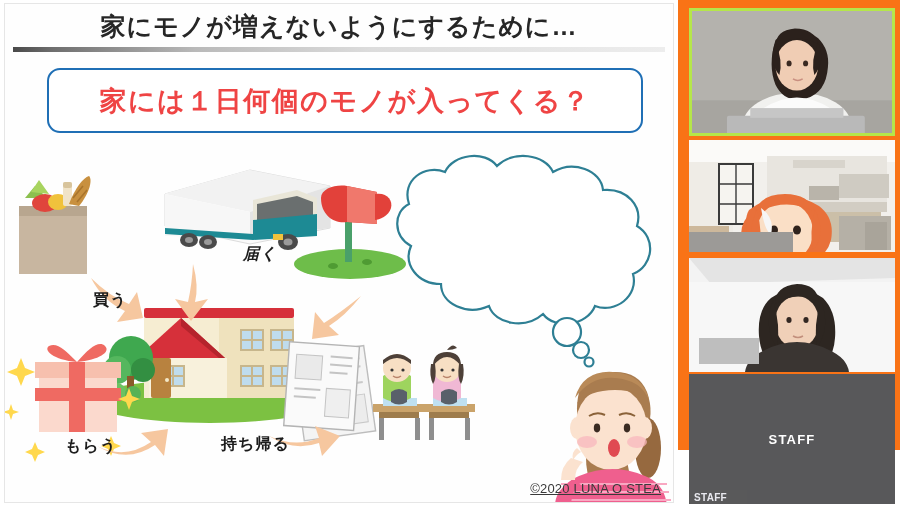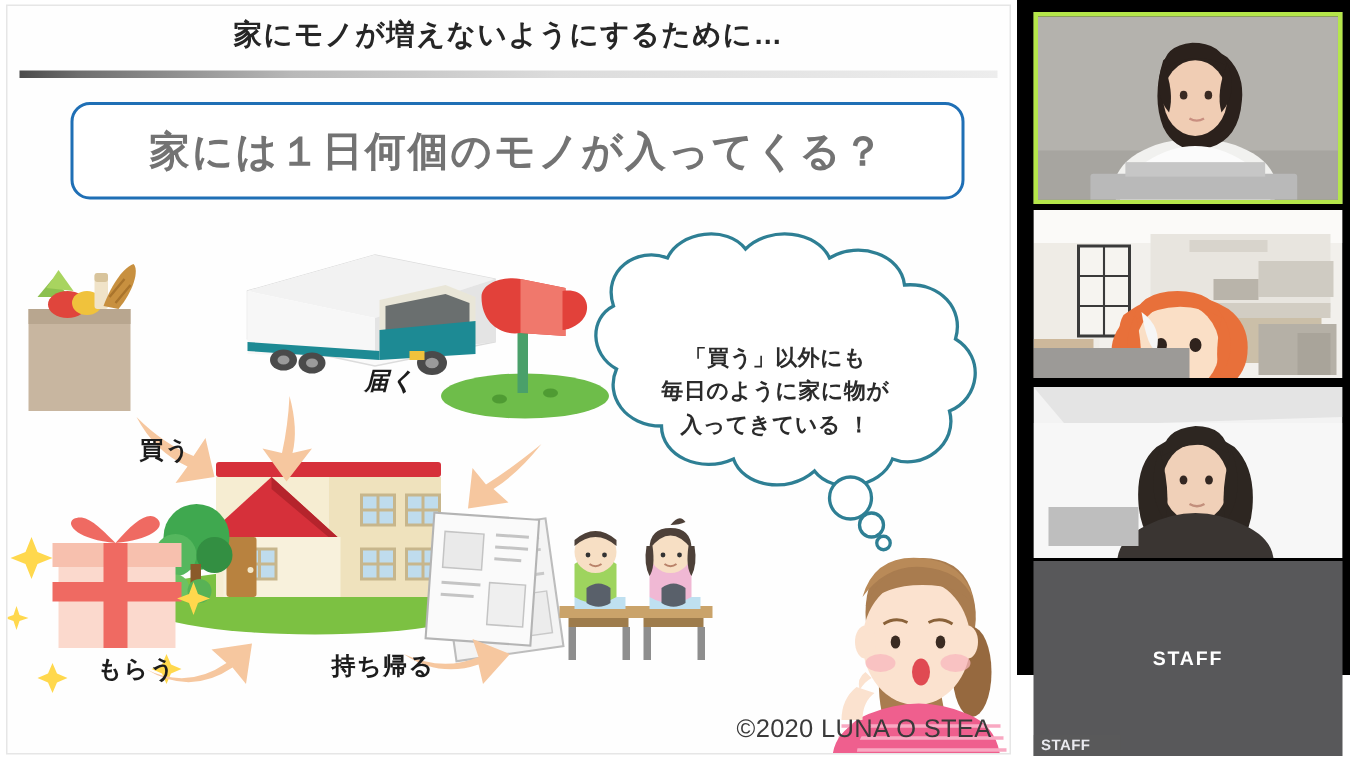--- a/index.html
+++ b/index.html
@@ -7,54 +7,54 @@
               font-family:"Liberation Sans","DejaVu Sans",sans-serif; }
   #root { position:relative; width:900px; height:506px; }
 
   
   .slide-area { position:absolute; left:0; top:0; width:678px; height:506px;
                 background:#ffffff; overflow:hidden; }
   .slide-inner { position:absolute; left:4px; top:3px; width:670px; height:500px;
                  background:#fefefe; border:1px solid #e6e6e6; overflow:hidden; }
 
   .slide-title { position:absolute; left:0; top:6px; width:100%; text-align:center;
-                 font-size:19px; font-weight:bold; color:#262626; letter-spacing:1px;
+                 font-size:25px; font-weight:bold; color:#262626; letter-spacing:1px;
                  white-space:nowrap; }
   .title-rule { position:absolute; left:8px; top:43px; width:652px; height:5px;
                 background:linear-gradient(to right,#4a4a4a 0%,#6e6e6e 6%,#b9b9b9 28%,#dcdcdc 55%,#ededed 100%); }
 
   .q-box { position:absolute; left:42px; top:64px; width:596px; height:65px;
            border:2.5px solid #1f6fb5; border-radius:13px; background:#ffffff;
            display:flex; align-items:center; justify-content:center; }
-  .q-text { font-size:27px; font-weight:bold; color:#737373; letter-spacing:1.5px;
+  .q-text { font-size:27px; font-weight:bold; color:#ef4444; letter-spacing:1.5px;
             white-space:nowrap; }
 
   
   .illus { position:absolute; left:0; top:132px; width:670px; height:366px; }
 
   
   .bubble-wrap { position:absolute; left:378px; top:36px; width:268px; height:180px; }
   .bubble-txt { position:absolute; left:0; top:56px; width:268px; text-align:center;
                 font-size:14.5px; font-weight:bold; color:#2b2b2b; line-height:1.55;
                 letter-spacing:.5px; }
 
   
   .lbl { position:absolute; font-size:16px; font-weight:bold; color:#1c1c1c;
          white-space:nowrap; letter-spacing:1px; }
   .lbl-kau    { left:88px;  top:110px;margin-top:44px; }
   .lbl-todoku { left:238px; top:108px;font-style:italic; }
   .lbl-morau  { left:60px;  top:300px; }
   .lbl-mochi  { left:216px; top:298px; }
 
-  .copyright { position:absolute; right:12px; bottom:6px; font-size:17px;
-               color:#3a3a3a; letter-spacing:.2px; }
+  .copyright { position:absolute; right:12px; bottom:6px; font-size:13px;
+               color:#3a3a3a; letter-spacing:.2px;text-decoration:underline; }
 
   
   .vpanel { position:absolute; left:678px; top:0; width:222px; height:450px;
-            background:#000000; }
+            background:#f97316; }
   .tile { position:absolute; left:11px; width:206px; overflow:hidden; background:#555; }
   .tile-1 { top:8px;   height:128px; border:3px solid #b5e64a; }
   .tile-2 { top:140px; height:112px; }
   .tile-3 { top:258px; height:114px; }
   .tile-4 { top:374px; height:130px; background:#58585a; }
 
   .tile-img { position:absolute; inset:0; }
   .nameplate { position:absolute; left:0; bottom:0; height:14px; min-width:58px;
                background:rgba(90,90,90,.78); color:#e9e9ef; font-size:10px;
                font-weight:bold; display:flex; align-items:center; padding:0 5px;
@@ -297,27 +297,20 @@
                      C462 180 436 168 436 148
                      C412 148 398 128 406 110
                      C388 100 388 76 404 68 Z"></path>
             <circle cx="562" cy="196" r="14"></circle>
             <circle cx="576" cy="214" r="8"></circle>
             <circle cx="584" cy="226" r="4.5"></circle>
           </g>
         </svg>
 
         
-        <div class="bubble-wrap">
-          <div class="bubble-txt">
-            <div>「買う」以外にも</div>
-            <div>毎日のように家に物が</div>
-            <div>入ってきている ！</div>
-          </div>
-        </div>
 
         <span class="lbl lbl-kau">買う</span>
         <span class="lbl lbl-todoku">届く</span>
         <span class="lbl lbl-morau">もらう</span>
         <span class="lbl lbl-mochi">持ち帰る</span>
       </div>
 
       <div class="copyright">©2020 LUNA O STEA</div>
     </div>
   </div>

